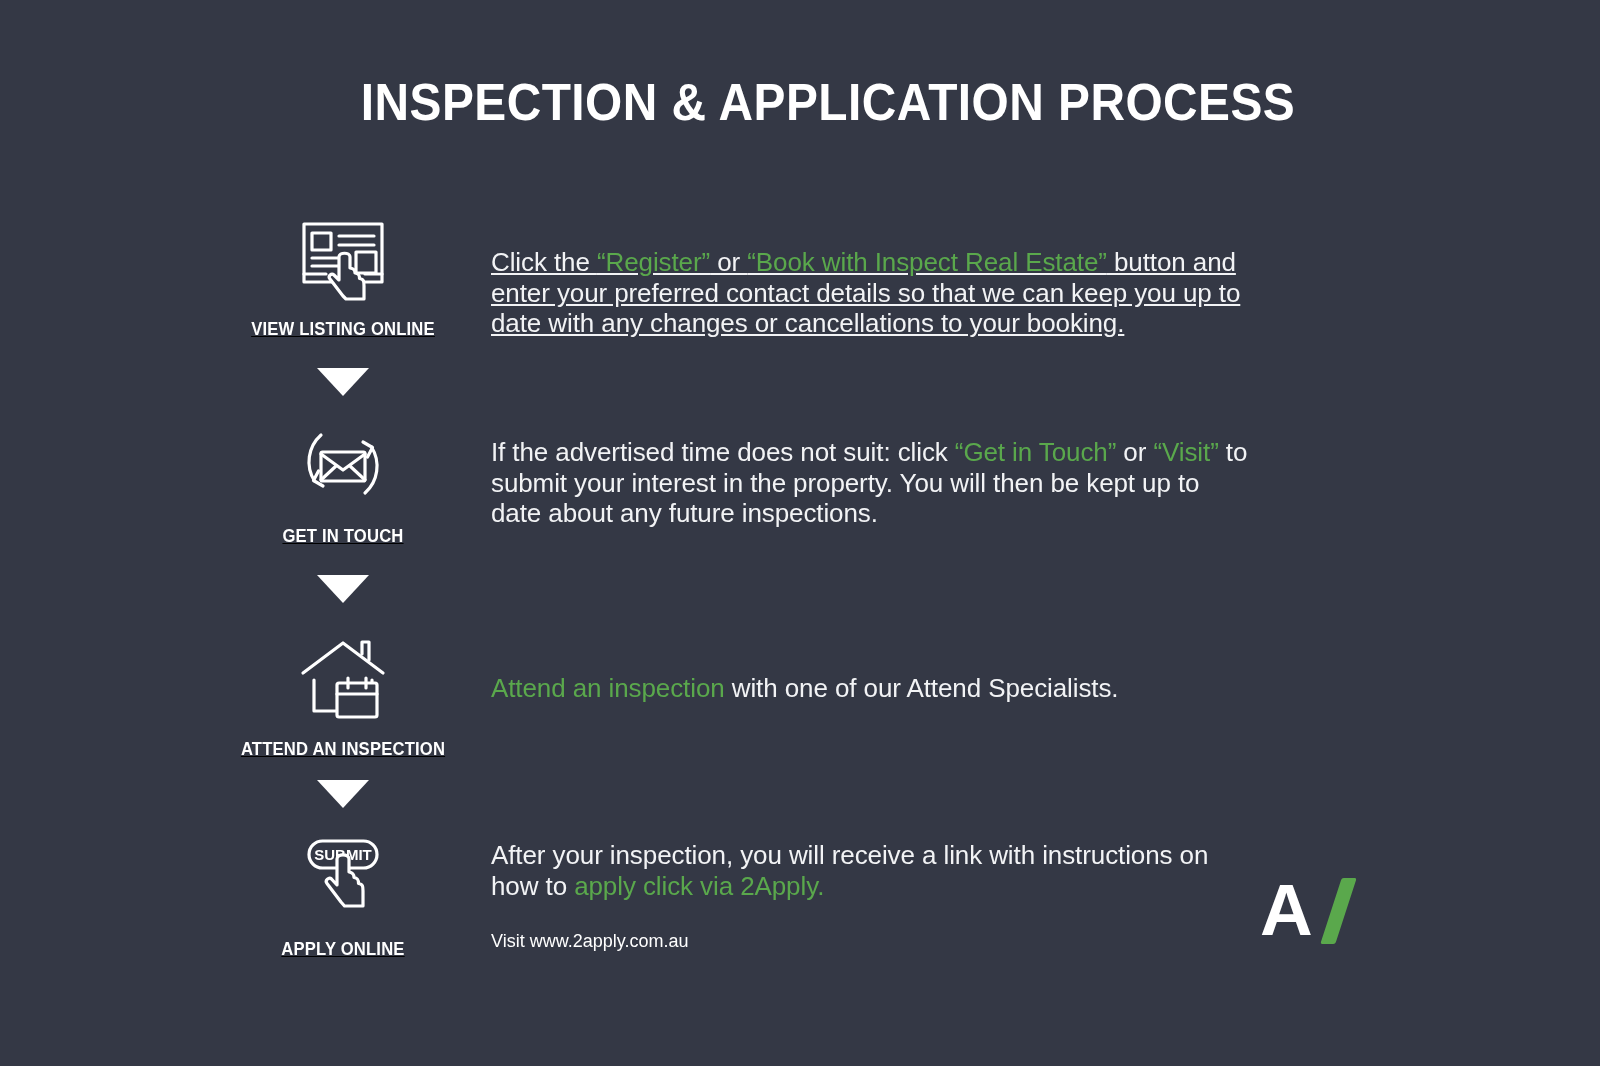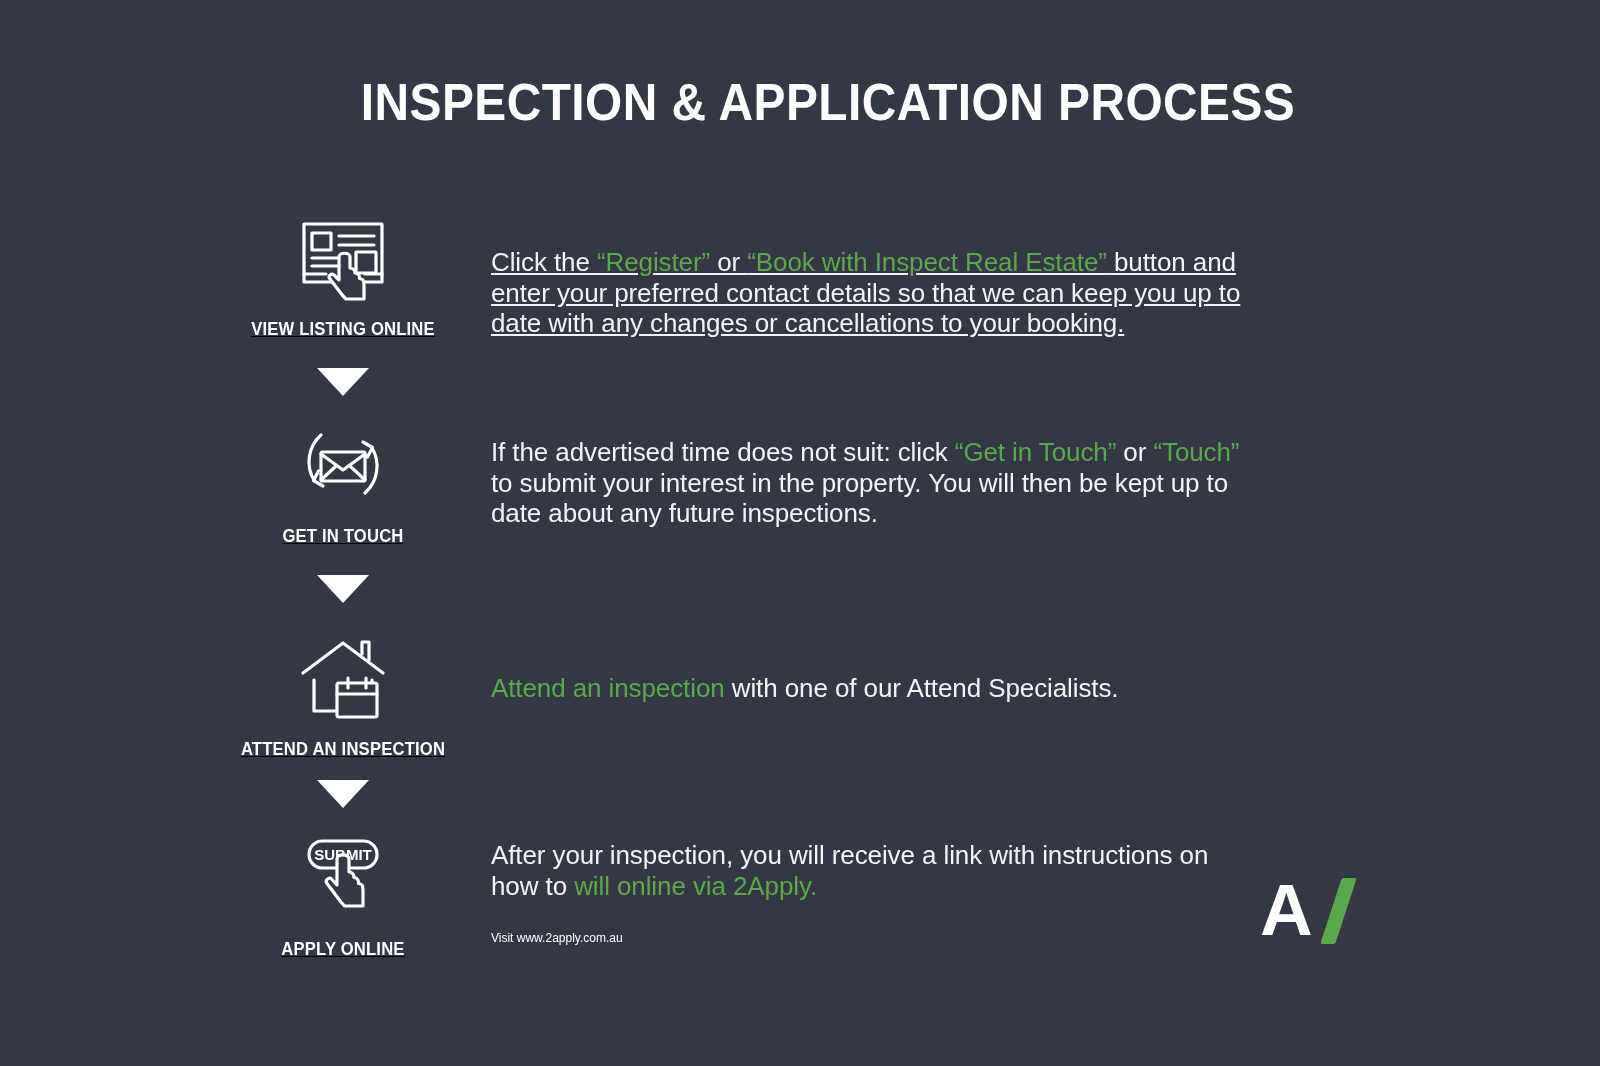--- a/index.html
+++ b/index.html
@@ -87,21 +87,21 @@
     font-size: 26px;
     line-height: 1.18;
     font-weight: 400;
     letter-spacing: -0.1px;
   }
 
   .green { color: #5aa84c; }
 
   .visit-line {
     margin-top: 30px;
-    font-size: 12px;
+    font-size: 18px;
     color: #ffffff;
     font-weight: 500;
     letter-spacing: 0px;
   }
 
   
   .connector {
     position: absolute;
     left: 289px;
     width: 52px;
@@ -211,21 +211,21 @@
 
             <rect x="28" y="38" width="44" height="29" rx="1.5"></rect>
             <polyline points="28,40 50,56 72,40"></polyline>
             <line x1="28" y1="66" x2="43" y2="52"></line>
             <line x1="72" y1="66" x2="57" y2="52"></line>
           </svg>
         </div>
         <div class="step-label">GET IN TOUCH</div>
       </div>
       <div class="step-body" style="top:25px;">
-        <span>If the advertised time does not suit: click </span><span class="green">“Get in Touch”</span><span> or </span><span class="green">“Touch”</span><span> to submit your interest in the property. You will then be kept up to date about any future inspections.</span>
+        <span>If the advertised time does not suit: click </span><span class="green">“Get in Touch”</span><span> or </span><span class="green">“Visit”</span><span> to submit your interest in the property. You will then be kept up to date about any future inspections.</span>
       </div>
     </div>
 
     <div class="connector" style="top:370px;">
       <div class="tri"></div>
     </div>
 
     <div class="step" style="top:420px;">
       <div class="step-icon-col">
         <div class="icon-wrap">
@@ -267,21 +267,21 @@
                      C70 60 70 57 65.5 56.5
                      C65.5 53.2 65 51 61 50.5
                      C61 47.3 60 45.5 56 45
                      L56 32 C56 26.5 44 26.5 44 32 Z" fill="#343845"></path>
           </svg>
         </div>
         <div class="step-label">APPLY ONLINE</div>
       </div>
       <div class="step-body" style="top:15px;">
         <div>
-          <span>After your inspection, you will receive a link with instructions on how to </span><span class="green">will online via 2Apply.</span>
+          <span>After your inspection, you will receive a link with instructions on how to </span><span class="green">apply click via 2Apply.</span>
         </div>
         <div class="visit-line">Visit www.2apply.com.au</div>
       </div>
     </div>
 
   </div>
 
   <div class="logo">
     <span class="logo-a">A</span>
     <span class="logo-slash"></span>

